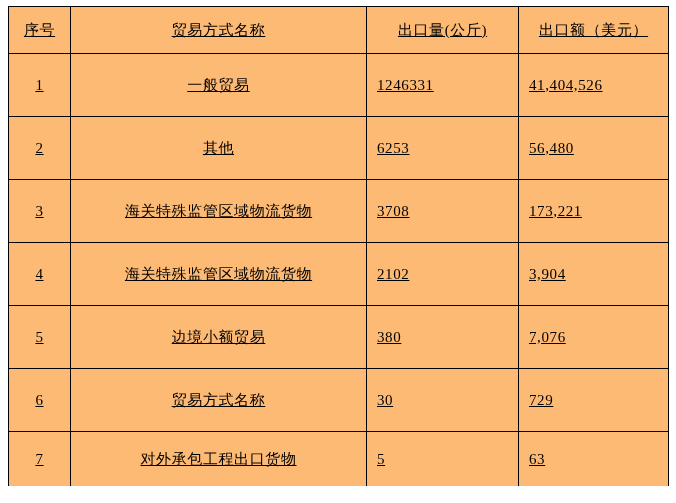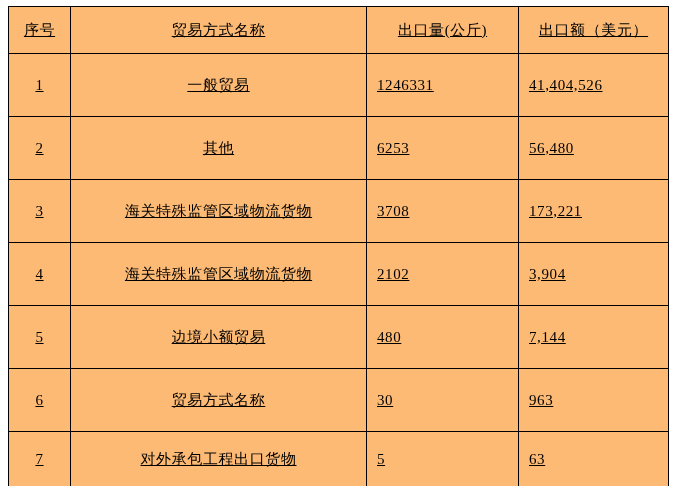--- a/index.html
+++ b/index.html
@@ -110,28 +110,28 @@
       </tr>
       <tr>
         <td class="cell-no">4</td>
         <td class="cell-name">海关特殊监管区域物流货物</td>
         <td class="cell-num">2102</td>
         <td class="cell-num">3,904</td>
       </tr>
       <tr>
         <td class="cell-no">5</td>
         <td class="cell-name">边境小额贸易</td>
-        <td class="cell-num">480</td>
-        <td class="cell-num">7,144</td>
+        <td class="cell-num">380</td>
+        <td class="cell-num">7,076</td>
       </tr>
       <tr>
         <td class="cell-no">6</td>
         <td class="cell-name">贸易方式名称</td>
         <td class="cell-num">30</td>
-        <td class="cell-num">963</td>
+        <td class="cell-num">729</td>
       </tr>
       <tr>
         <td class="cell-no">7</td>
         <td class="cell-name">对外承包工程出口货物</td>
         <td class="cell-num">5</td>
         <td class="cell-num">63</td>
       </tr>
     </tbody>
   </table>
 </div>

